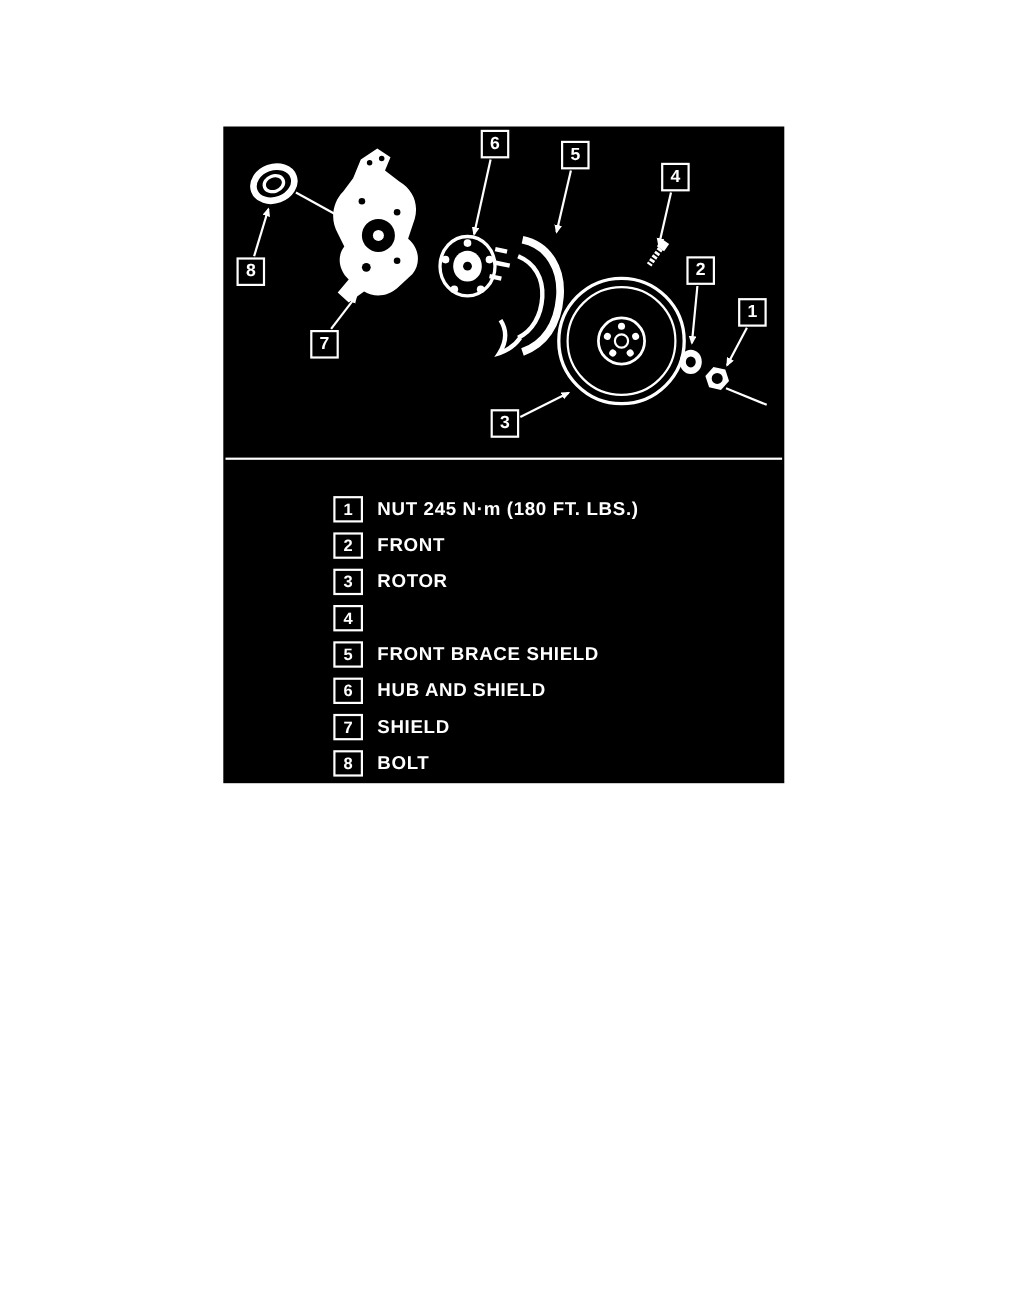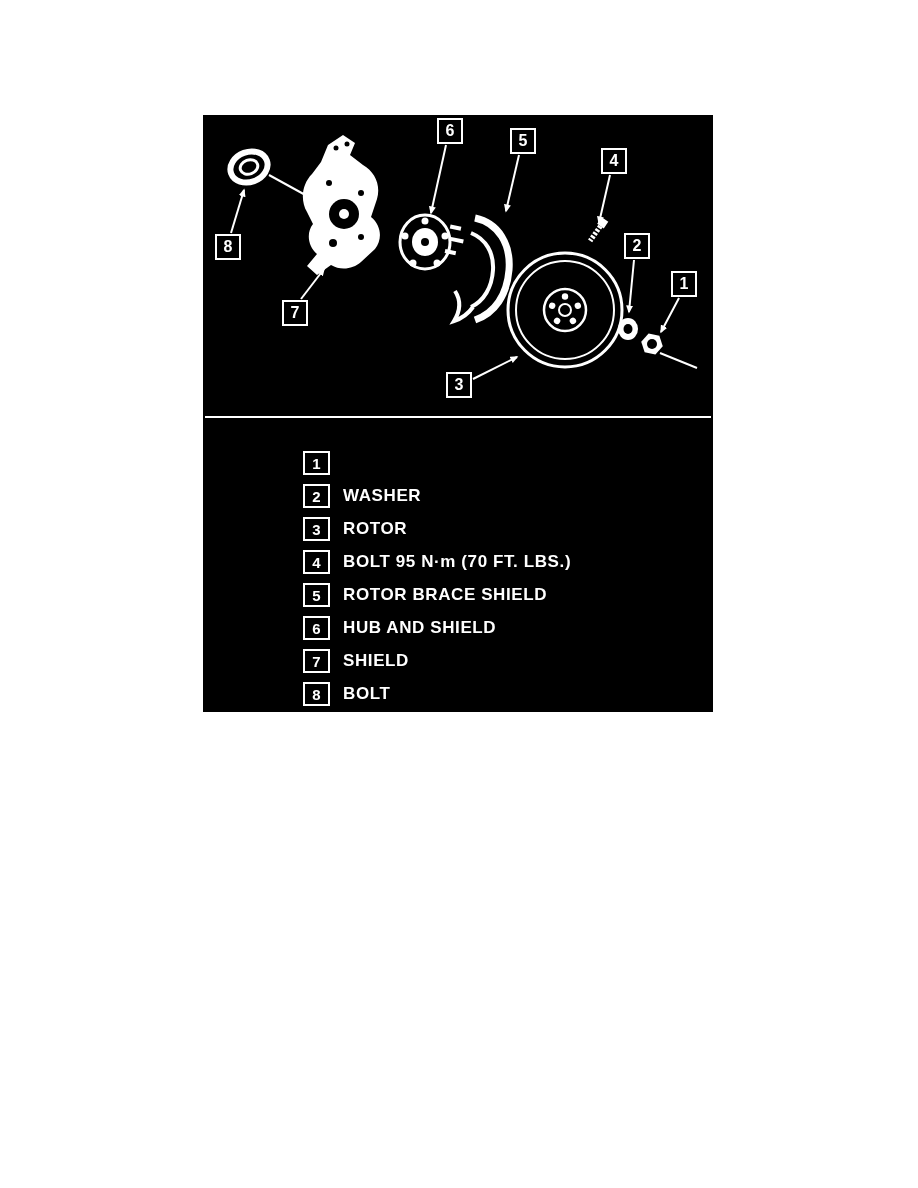--- a/index.html
+++ b/index.html
@@ -200,44 +200,44 @@
       <span>8</span>
     </div>
 
     <div class="separator"></div>
 
     <div class="legend">
       <div class="legend-row">
         <span class="legend-num">
             <span>1</span>
           </span>
+        <span class="legend-label">NUT 245 N·m (180 FT. LBS.)</span>
       </div>
       <div class="legend-row">
         <span class="legend-num">
             <span>2</span>
           </span>
-        <span class="legend-label">WASHER</span>
+        <span class="legend-label">FRONT</span>
       </div>
       <div class="legend-row">
         <span class="legend-num">
             <span>3</span>
           </span>
         <span class="legend-label">ROTOR</span>
       </div>
       <div class="legend-row">
         <span class="legend-num">
             <span>4</span>
           </span>
-        <span class="legend-label">BOLT 95 N·m (70 FT. LBS.)</span>
       </div>
       <div class="legend-row">
         <span class="legend-num">
             <span>5</span>
           </span>
-        <span class="legend-label">ROTOR BRACE SHIELD</span>
+        <span class="legend-label">FRONT BRACE SHIELD</span>
       </div>
       <div class="legend-row">
         <span class="legend-num">
             <span>6</span>
           </span>
         <span class="legend-label">HUB AND SHIELD</span>
       </div>
       <div class="legend-row">
         <span class="legend-num">
             <span>7</span>

